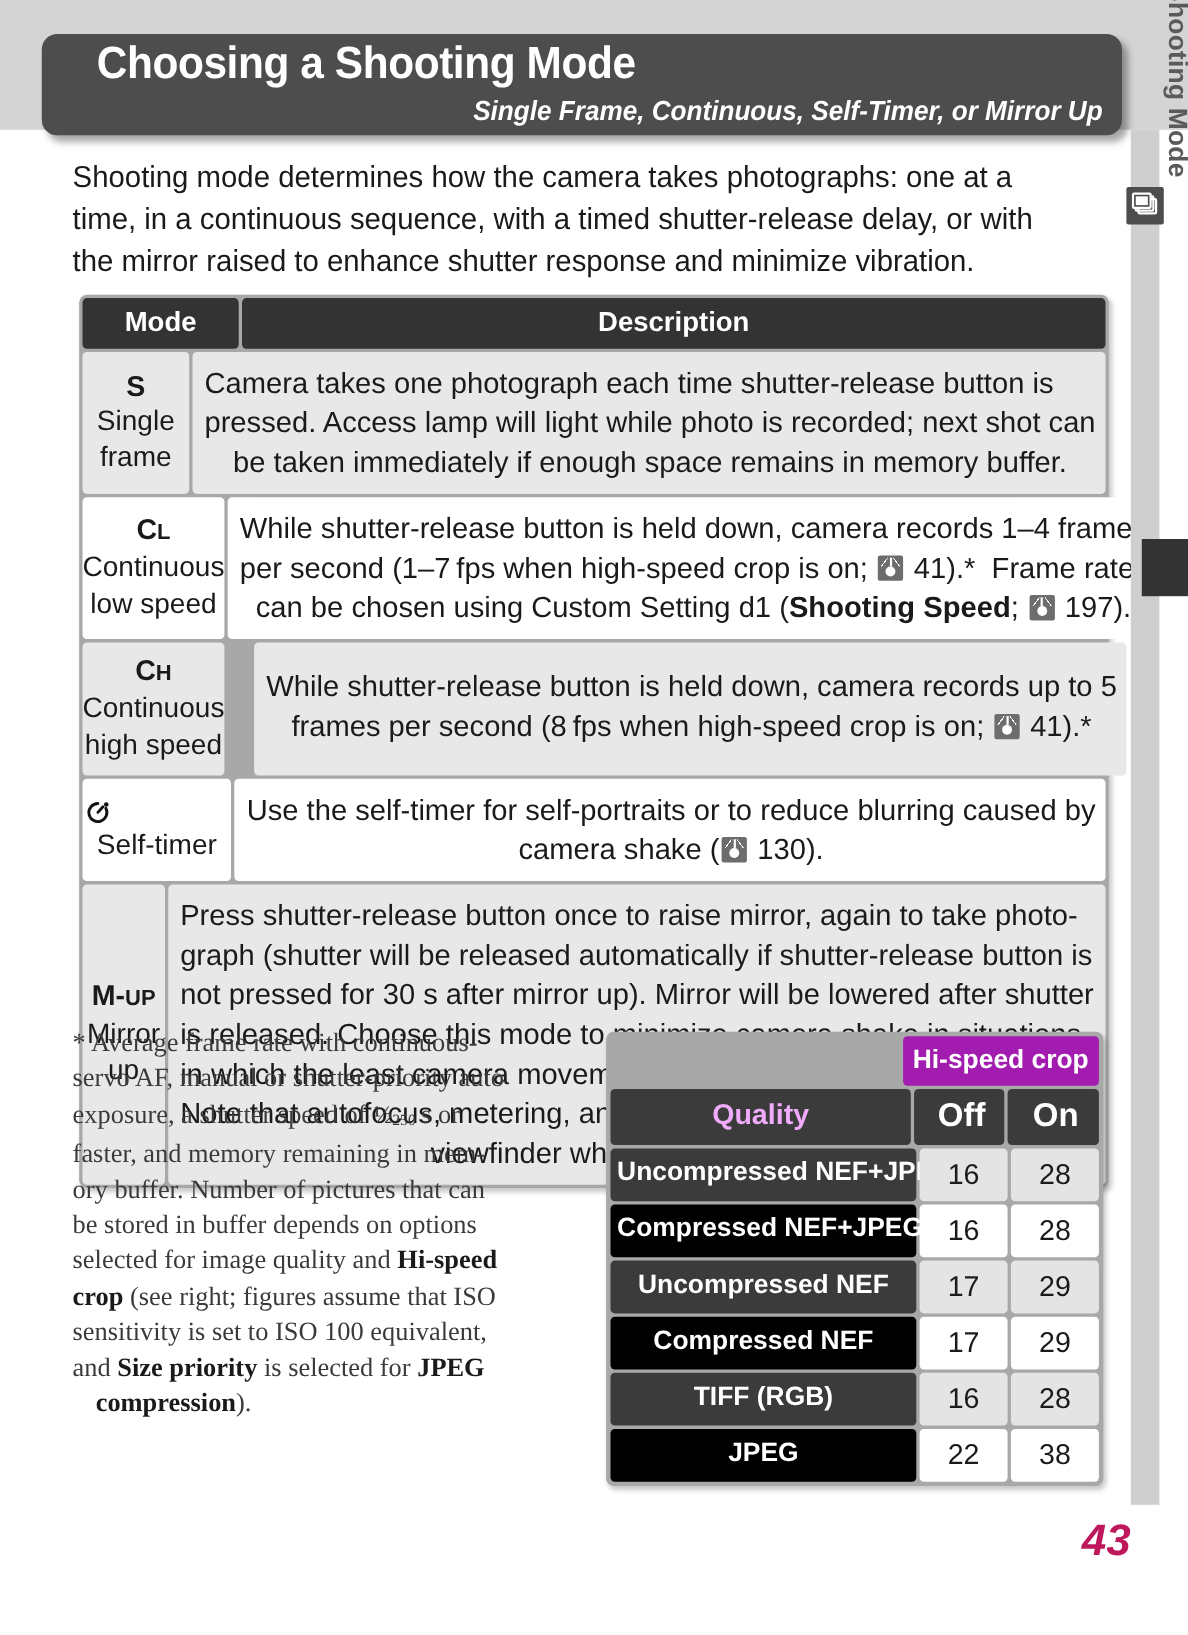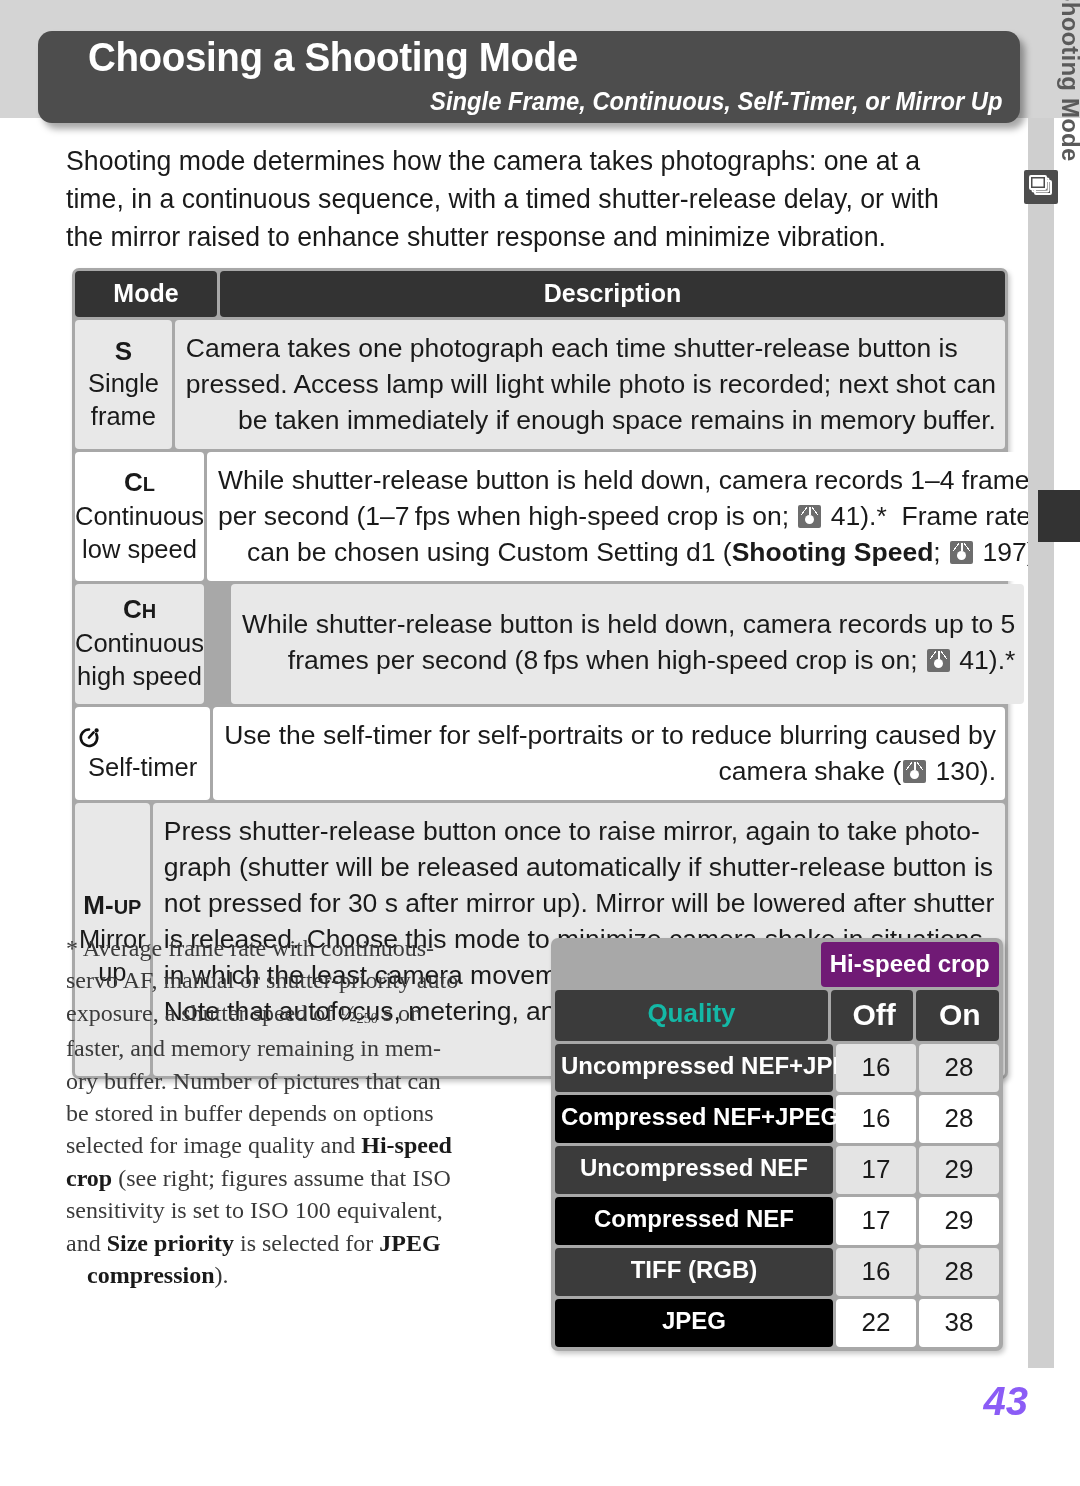--- a/index.html
+++ b/index.html
@@ -100,21 +100,21 @@
   .mt-desc{
     flex:1;
     font-size:26.5px;
     line-height:36px;
     color:#1a1a1a;
     border-radius:4px;
     padding-left:11px;padding-right:9px;
     text-align:justify;
   }
   .mt-desc div{ white-space:nowrap; }
-  .mt-desc div.last{ text-align:right; }
+  .mt-desc div.last{ text-align:center; }
   .bg-gray{ background:#e8e8e8; }
   .bg-white{ background:#ffffff; }
   .mt-row + .mt-row{ margin-top:3px; }
 
   .mode-abbr{ font-weight:bold; font-size:26px; line-height:31px; }
   .mode-abbr .sm{ font-size:20px; font-weight:bold; }
 
   
   .reficon{
     display:inline-block;
@@ -191,27 +191,27 @@
     border-radius:4px;
   }
   .q-dark{ background:#3b3b3b; }
   .q-mid{ background:#000000; }
   .q-valgray{ background:#e4e4e4; }
   .q-valwhite{ background:#ffffff; }
 
   .q-hdr-spacer{ width:278px; }
   .q-hdr-crop{
     width:189px;margin-left:3px;
-    background:#701a75;color:#fff;font-weight:bold;font-size:24px;
+    background:#a21caf;color:#fff;font-weight:bold;font-size:24px;
     text-align:center;padding:8px 0 9px 0;border-radius:4px;
     white-space:nowrap;
   }
   .q-hdr-quality{
     width:278px;
-    background:#3b3b3b;color:#14b8a6;font-weight:bold;font-size:26px;
+    background:#3b3b3b;color:#f0abfc;font-weight:bold;font-size:26px;
     text-align:center;padding:8px 0 9px 0;border-radius:4px;
   }
   .q-hdr-onoff{
     width:80px;margin-left:3px;
     background:#3b3b3b;color:#fff;font-weight:bold;font-size:30px;
     text-align:center;padding:8px 0 9px 4px;border-radius:4px;
   }
 
   
   .side-strip{
@@ -239,21 +239,21 @@
     position:absolute;right:0;top:490px;width:42px;height:52px;
     background:#333333;
   }
 
   
   .page-num{
     position:absolute;right:52px;bottom:62px;
     font-size:40px;
     font-style:italic;
     font-weight:bold;
-    color:#8b5cf6;
+    color:#be185d;
   }
 </style>
 </head>
 <body>
 
 <div class="top-band"></div>
 
 <div class="header-plate">
   <div class="header-title">Choosing a Shooting Mode</div>
   <div class="header-sub">Single Frame, Continuous, Self-Timer, or Mirror Up</div>

